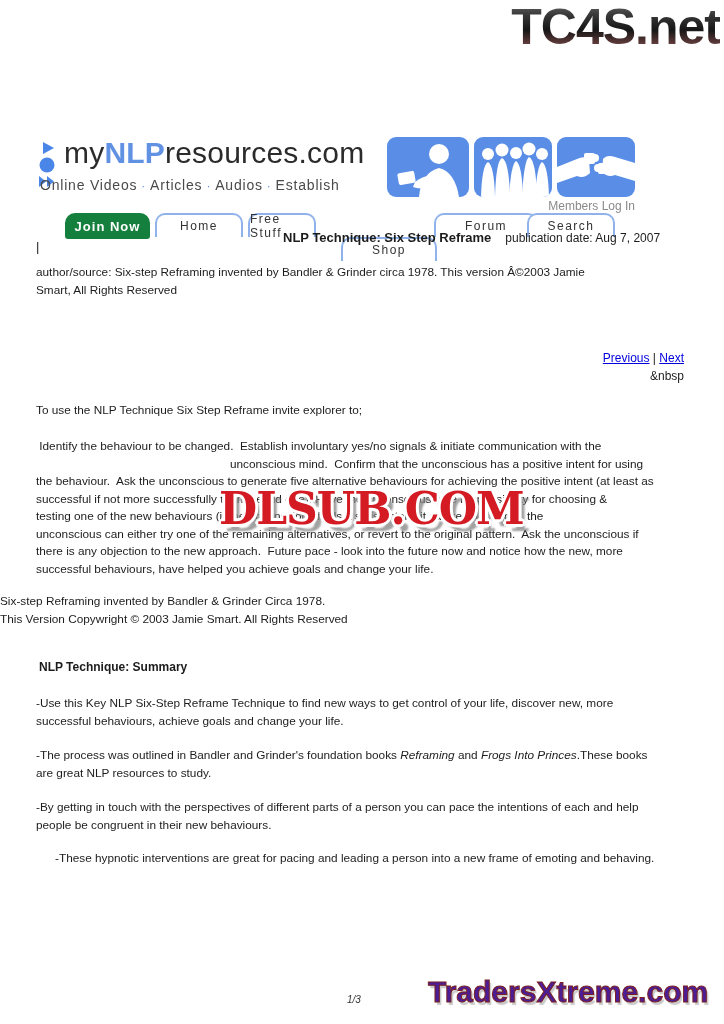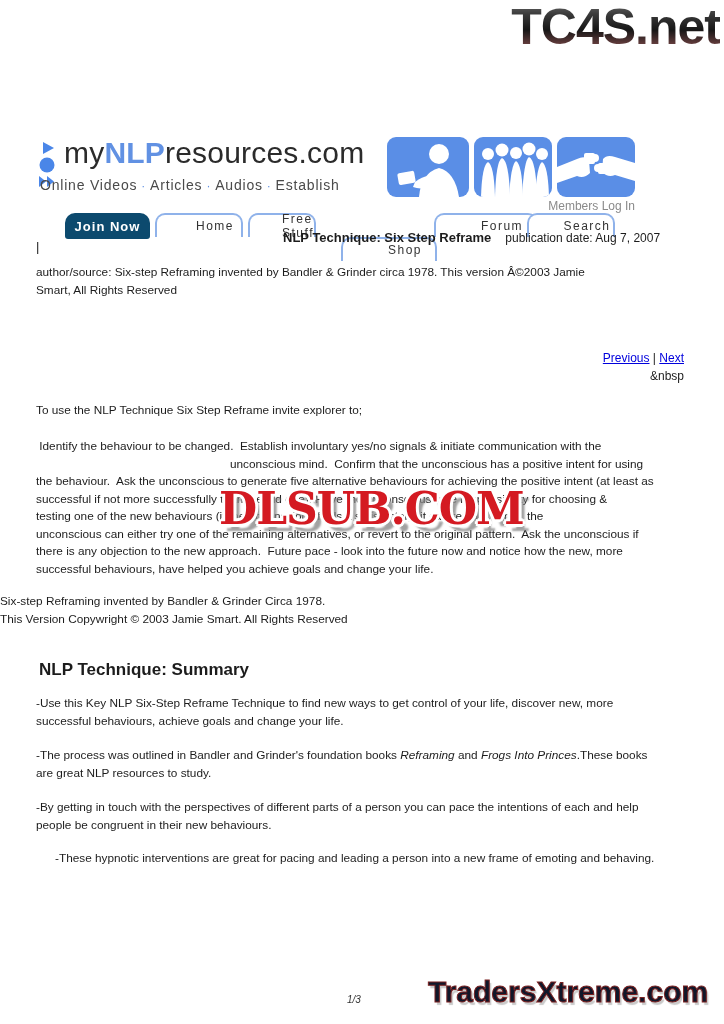--- a/index.html
+++ b/index.html
@@ -22,58 +22,58 @@
 
   
   .tiles{left:387px;top:137px;display:flex;gap:5px;}
   .tile{background:#5a8ee6;border-radius:9px;height:60px;overflow:hidden;}
   .tile svg{display:block;}
   .members-login{top:199px;right:89px;font-size:12px;color:#8a8a8a;}
 
   
   .tabs{left:65px;top:213px;height:24px;width:560px;}
   .tab,.tab-join{position:absolute;top:0;height:24px;display:flex;align-items:center;justify-content:center;box-sizing:border-box;}
-  .tab-join{left:0;width:85px;background:#0c4a6e;color:#fff;border-radius:10px 10px 3px 3px;
+  .tab-join{left:0;width:85px;background:#15803d;color:#fff;border-radius:10px 10px 3px 3px;
             font-weight:bold;font-size:13px;letter-spacing:1px;height:26px;}
   .tab{background:#fff;border:2px solid #8fb2ea;border-bottom:none;border-radius:10px 10px 0 0;
-       color:#333;font-size:12px;letter-spacing:1.5px;padding-left:32px;}
+       color:#333;font-size:12px;letter-spacing:1.5px;}
   .tab.t0{left:90px;width:88px;}  .tab.t1{left:183px;width:68px;}
   .tab.t2{left:276px;width:96px;margin-top:24px;} .tab.t3{left:369px;width:104px;}
   .tab.t4{left:462px;width:88px;}
 
   
   .title-row{left:283px;top:230px;display:flex;gap:14px;align-items:baseline;white-space:nowrap;}
   .art-title{font-weight:bold;font-size:13px;}
   .pubdate{font-size:12px;}
   .pipe{left:36px;top:239px;font-size:13px;}
   .author{left:36px;top:264px;font-size:11.8px;line-height:17.5px;}
   .prevnext{right:40px;top:350px;text-align:right;font-size:12px;line-height:17.5px;}
   .lnk{color:#0000dd;text-decoration:underline;cursor:pointer;}
 
   
   .intro{left:36px;top:403px;font-size:11.8px;white-space:pre;}
   .steps{left:36px;top:438px;font-size:11.8px;line-height:17.5px;}
   .line{white-space:pre;}
   .steps .indent{margin-left:194px;}
   .credits{left:0;width:724px;top:593px;text-align:left;font-size:11.8px;line-height:17.5px;}
-  .summary-h{left:39px;top:660px;font-weight:bold;font-size:17px;}
+  .summary-h{left:39px;top:660px;font-weight:bold;font-size:12px;}
   .para{left:36px;font-size:11.8px;line-height:17.5px;}
   .p1{top:695px;} .p2{top:747px;} .p3{top:799px;} .p4{top:850px;margin-left:19px;}
   .italic{font-style:italic;}
 
   
   .dlsub{left:219px;top:483px;font-family:"DejaVu Serif",serif;font-weight:bold;
          font-size:44px;letter-spacing:-1px;color:#d41a22;
          text-shadow:-3px 0 0 #fff,3px 0 0 #fff,0 -3px 0 #fff,0 3px 0 #fff,
                      -2px -2px 0 #fff,2px -2px 0 #fff,-2px 2px 0 #fff,2px 2px 0 #fff,
                      6px 7px 2px rgba(130,130,130,0.75);}
 
   
   .pagenum{left:347px;top:994px;font-size:10px;font-style:italic;color:#333;}
-  .traders{left:428px;top:975px;font-size:30px;font-weight:bold;color:#0f172a;
+  .traders{left:428px;top:975px;font-size:30px;font-weight:bold;color:#4c1d95;
            -webkit-text-stroke:1px #7a2020;
            text-shadow:2px 3px 1px #c9c9c9;}
 </style>
 </head>
 <body>
 
 <div class="abs tc4s">TC4S.net</div>
 
 <div class="abs logo-row">
   <span class="logo-icon">

